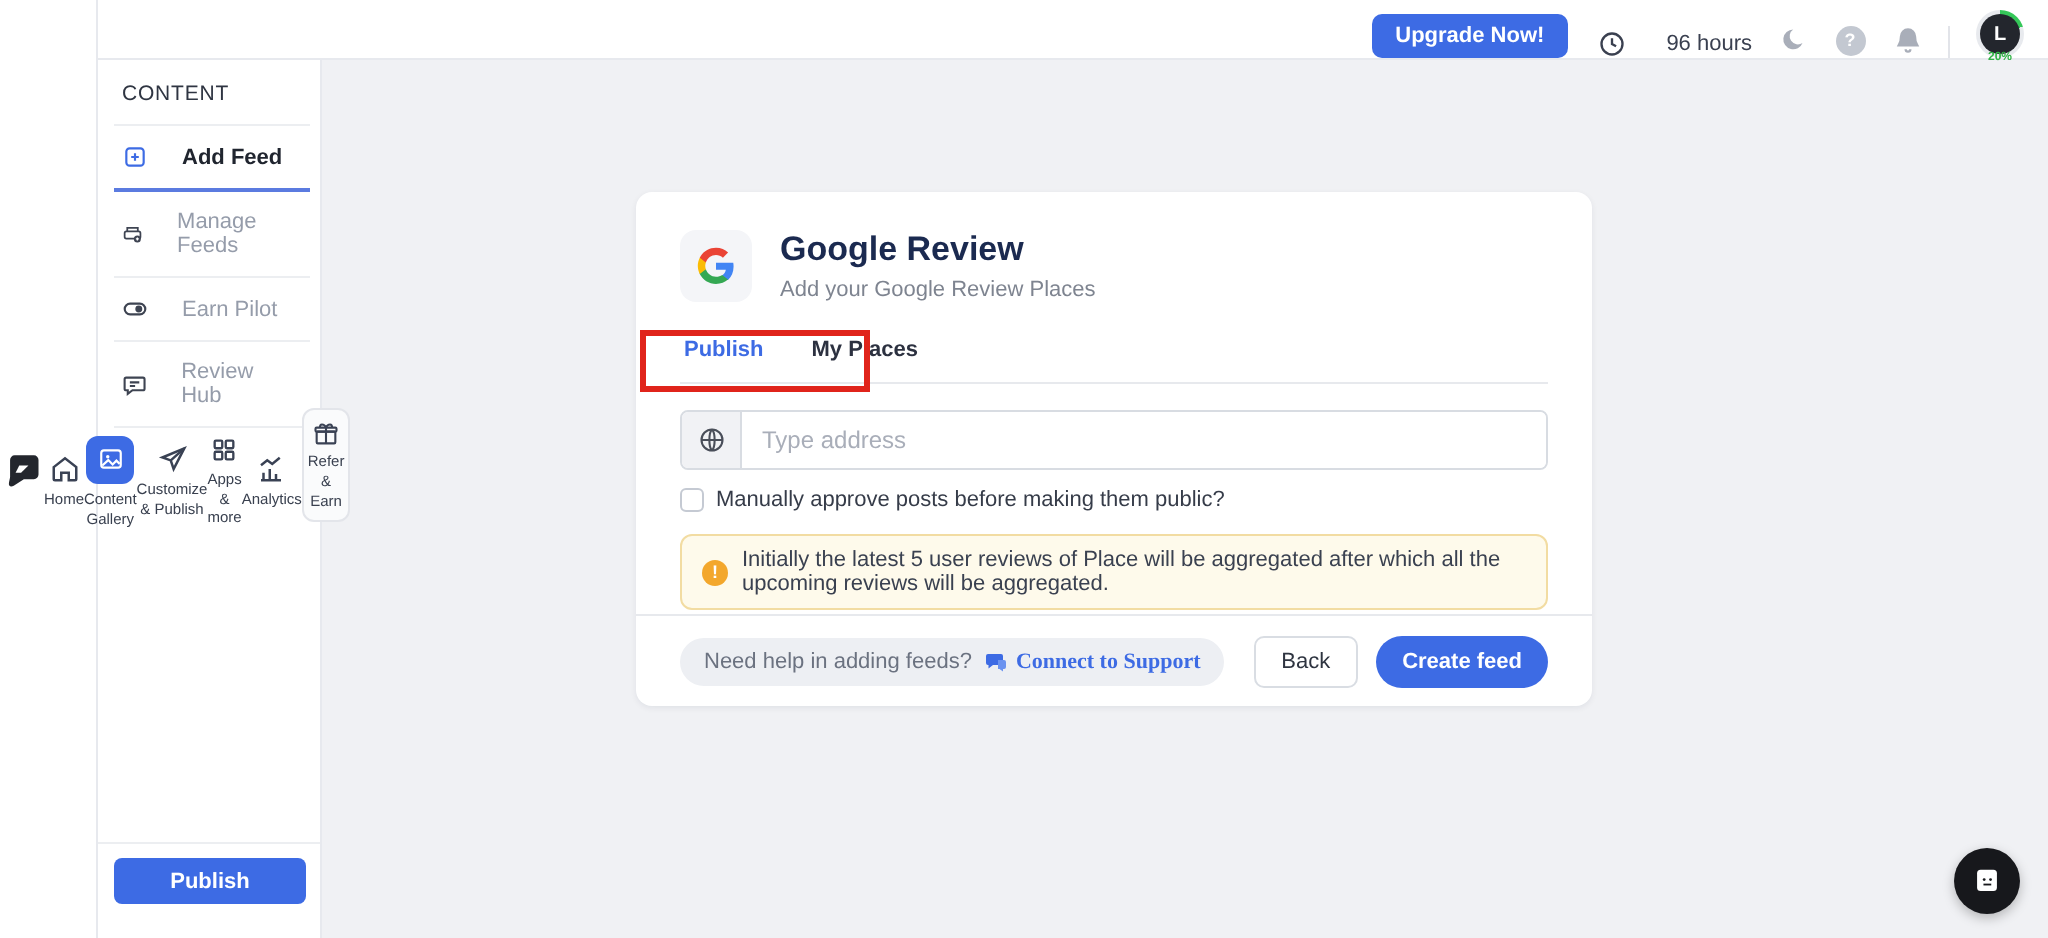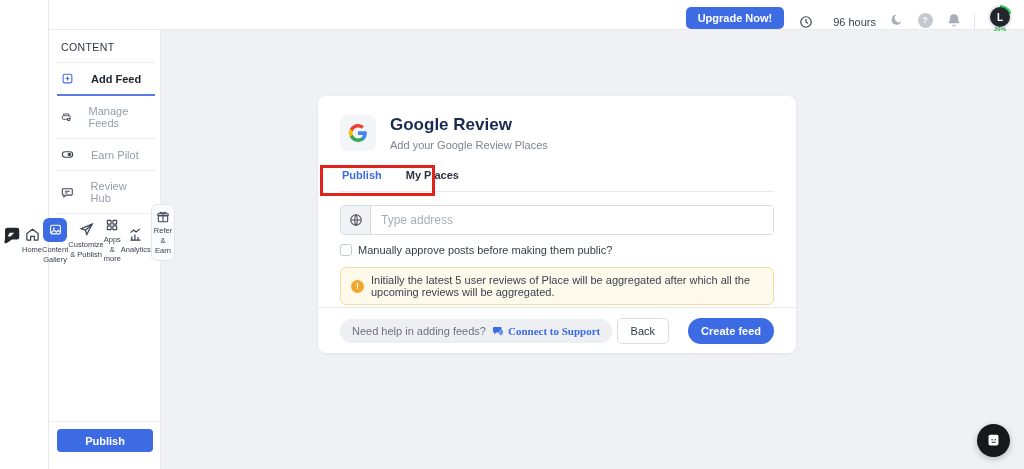--- a/index.html
+++ b/index.html
@@ -86,21 +86,21 @@
   .card-foot { position: absolute; left: 0; right: 0; bottom: 0; height: 46px; border-top: 1px solid #e7e9ed;
                display: flex; align-items: center; padding: 0 22px; }
   .help-pill { background: #edeff3; border-radius: 15px; padding: 6px 12px; display: flex; align-items: center;
                gap: 6px; font-size: 11px; color: #6b7280; }
   .support-link { color: #3d6be4; font-weight: bold; display: flex; align-items: center; gap: 4px;
                   cursor: pointer; text-decoration: none; font-size: 11px; font-family: Liberation Serif, serif; }
   .foot-spacer { flex: 1; }
   .back-btn { background: #fff; border: 1px solid #d9dde3; border-radius: 5px; padding: 6px 13px; font-size: 11px;
               color: #2e3440; cursor: pointer; }
   .create-btn { background: #3d6be4; border: none; border-radius: 13px; padding: 7px 13px; font-size: 11px;
-                color: #fff; font-weight: bold; margin-left: 19px; cursor: pointer; }
+                color: #fff; font-weight: bold; margin-left: 9px; cursor: pointer; }
 
   .chat-widget { position: absolute; right: 14px; bottom: 12px; width: 33px; height: 33px; border-radius: 50%;
                  background: #17181c; display: flex; align-items: center; justify-content: center; cursor: pointer;
                  box-shadow: 0 2px 6px rgba(0,0,0,0.25); z-index: 7; }
 </style>
 </head>
 <body>
 
 <nav class="rail">
   <div class="brand">

